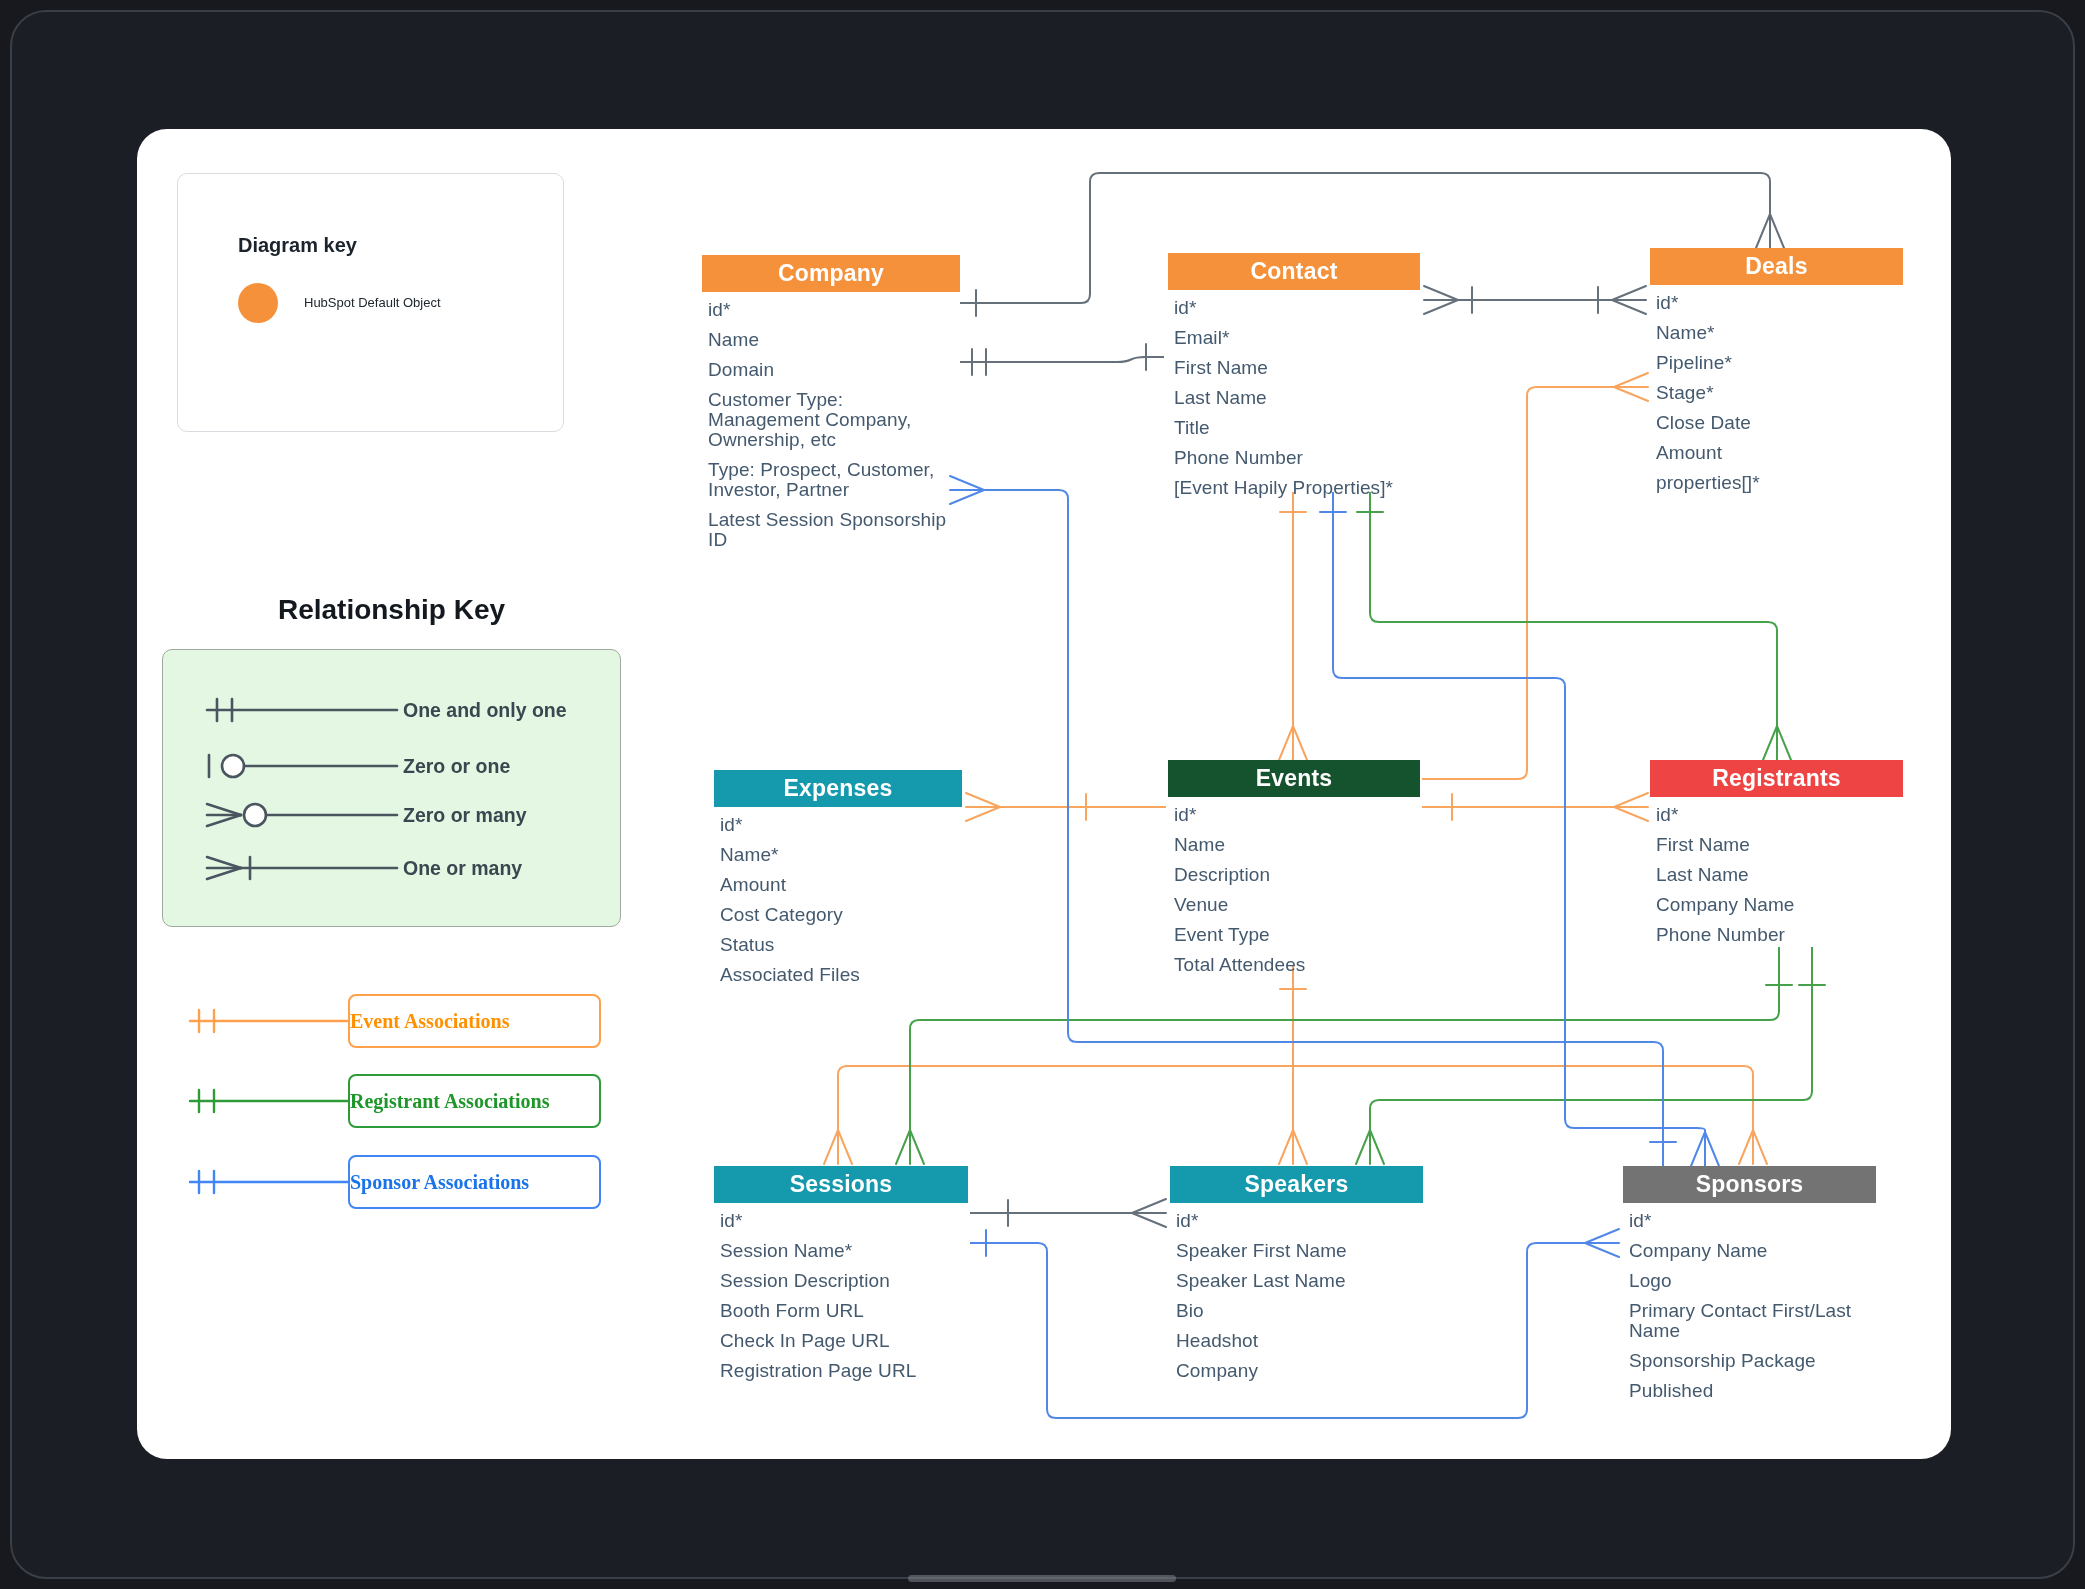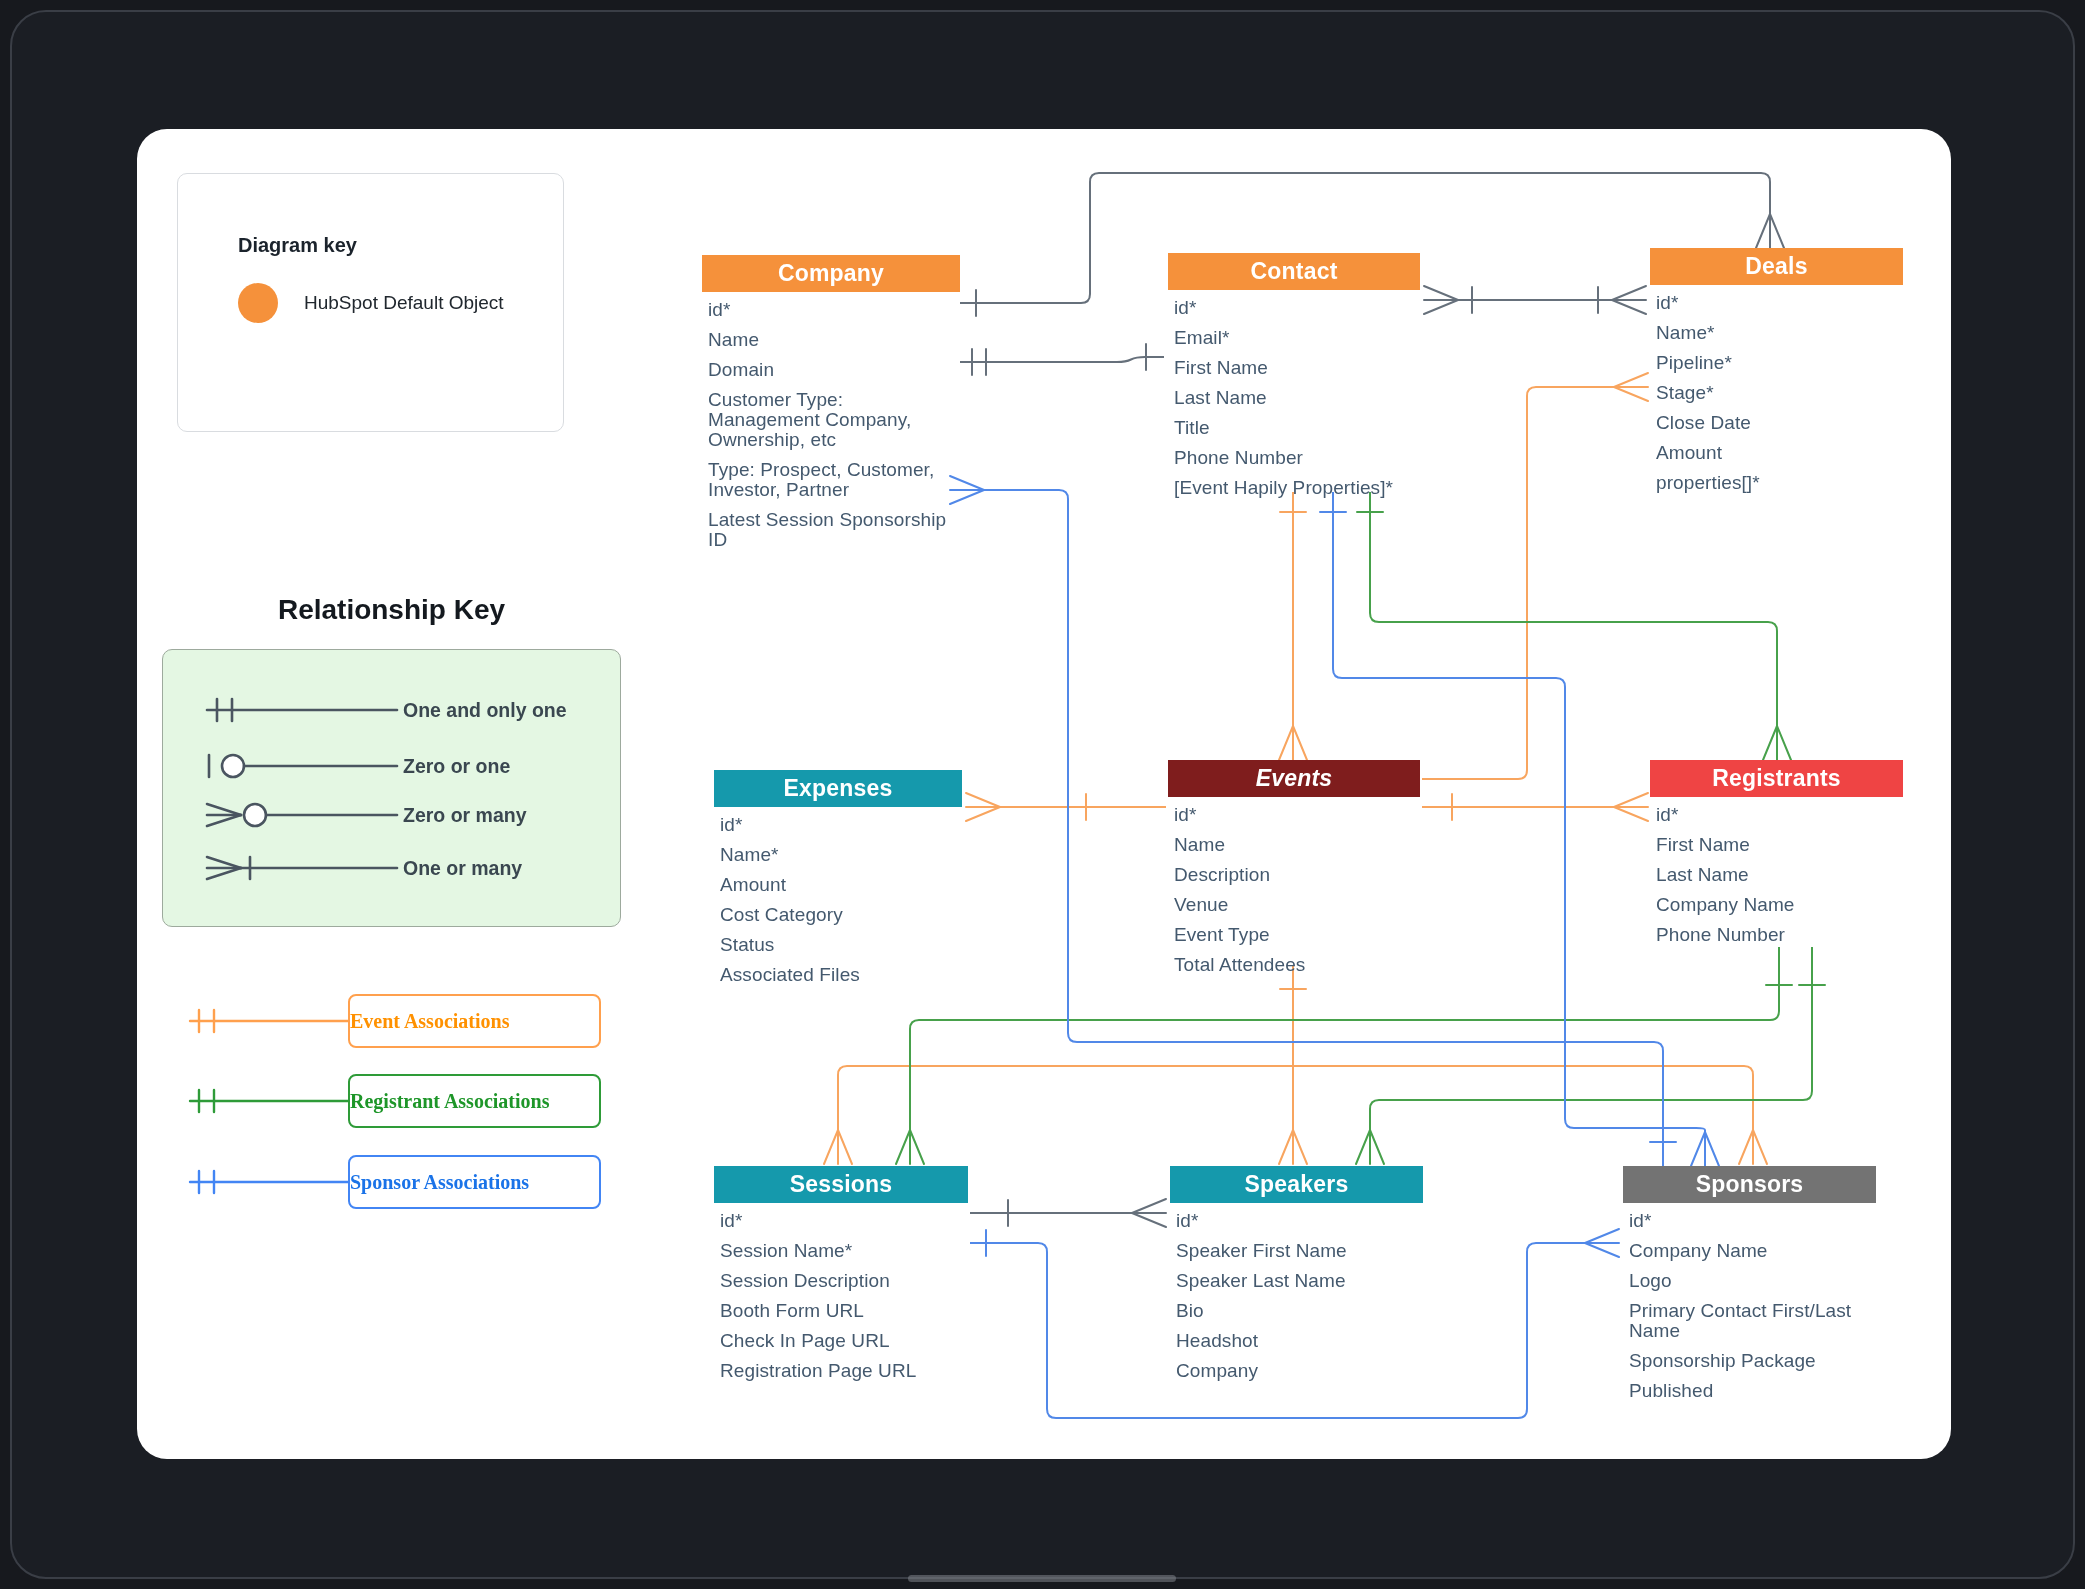--- a/index.html
+++ b/index.html
@@ -24,21 +24,21 @@
 
   
   .diagram-key {
     position:absolute; left:177px; top:173px; width:387px; height:259px; z-index:3;
     background:#fff; border:1.5px solid #D9DCE0; border-radius:10px;
     box-sizing:border-box; padding:60px 30px 30px 60px;
   }
   .diagram-key .dk-title { font-size:20px; font-weight:bold; color:#1B232C; margin-bottom:26px; }
   .dk-item { display:flex; align-items:center; gap:26px; margin-bottom:20px; }
   .dk-circle { width:40px; height:40px; border-radius:50%; flex:0 0 auto; }
-  .dk-label { font-size:19px; line-height:1.3; color:#20272E; width:210px; }
+  .dk-label { font-size:13px; line-height:1.3; color:#20272E; width:210px; }
 
   
   .rel-key-title {
     position:absolute; left:162px; top:594px; width:459px; text-align:center; z-index:3;
     font-size:28px; font-weight:bold; color:#14191F;
   }
   .rel-key {
     position:absolute; left:162px; top:649px; width:459px; height:278px; z-index:3;
     background:#E4F7E3; border:1.5px solid #9DAA9D; border-radius:10px; box-sizing:border-box;
   }
@@ -312,21 +312,21 @@
       <ul class="entity-fields">
         <li class="entity-field">id*</li>
         <li class="entity-field">Name*</li>
         <li class="entity-field">Amount</li>
         <li class="entity-field">Cost Category</li>
         <li class="entity-field">Status</li>
         <li class="entity-field">Associated Files</li>
       </ul>
     </div>
     <div class="entity" style="left: 1168px; top: 760px; width: 252px;">
-      <div class="entity-header" style="background: #7f1d1d; font-style: italic;">Events</div>
+      <div class="entity-header" style="background: #14532d;">Events</div>
       <ul class="entity-fields">
         <li class="entity-field">id*</li>
         <li class="entity-field">Name</li>
         <li class="entity-field">Description</li>
         <li class="entity-field">Venue</li>
         <li class="entity-field">Event Type</li>
         <li class="entity-field">Total Attendees</li>
       </ul>
     </div>
     <div class="entity" style="left: 1650px; top: 760px; width: 253px;">

